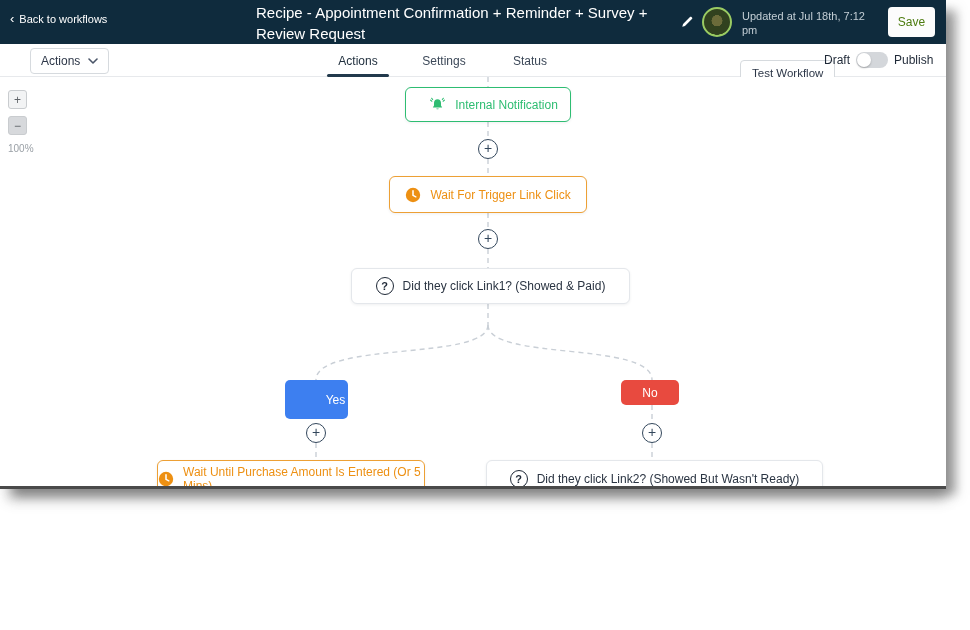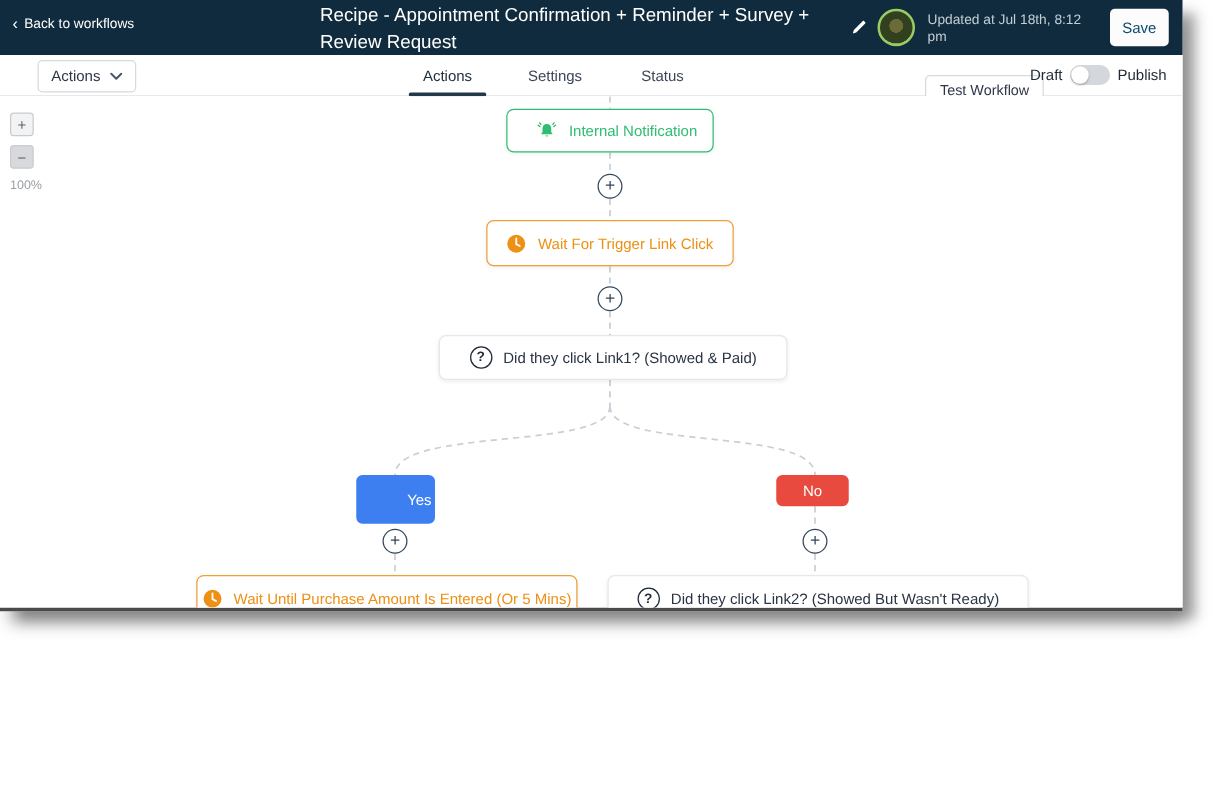--- a/index.html
+++ b/index.html
@@ -17,21 +17,21 @@
   .hdr { position:relative; height:44px; background:#0f2b3d; color:#fff; }
   .back { position:absolute; left:10px; top:13px; font-size:11px; color:#fff; display:flex; align-items:center; gap:5px; cursor:pointer; }
   .back .chev { font-size:13px; line-height:1; margin-top:-1px; }
   .wtitle { position:absolute; left:256px; top:2px; width:434px; font-size:15px; line-height:21px; color:#fff; font-weight:400; }
   .pencil { position:absolute; left:680px; top:15px; width:14px; height:14px; cursor:pointer; }
   .avatar { position:absolute; left:702px; top:7px; width:30px; height:30px; border-radius:50%;
             background:radial-gradient(circle at 50% 45%, #6b6b3a 0 28%, #31411f 29% 72%, #8fc558 73% 100%);
             border:2px solid #9acb63; }
   .updated { position:absolute; left:742px; top:9px; width:140px; font-size:11px; line-height:14px; color:#c3ced5; }
   .savebtn { position:absolute; right:11px; top:7px; width:47px; height:30px; background:#fcfcfc; border:none; border-radius:4px;
-             color:#0c4a6e; font-size:12px; font-family:"Liberation Sans", sans-serif; cursor:pointer; }
+             color:#4d7c0f; font-size:12px; font-family:"Liberation Sans", sans-serif; cursor:pointer; }
 
   
   .tbar { position:relative; height:33px; background:#ffffff; border-bottom:1px solid #e7e9ec; }
   .dropdown { position:absolute; left:30px; top:4px; height:26px; padding:0 10px; background:#fff; border:1px solid #d6dade; border-radius:4px;
               display:flex; align-items:center; gap:8px; font-size:12px; color:#2d3748; cursor:pointer; }
   .tabs { position:absolute; left:315px; top:0; height:33px; display:flex; }
   .tab { width:86px; height:33px; display:flex; align-items:center; justify-content:center; font-size:12px; color:#3c4858; cursor:pointer; position:relative; }
   .tab.active { color:#22313f; font-weight:500; }
   .tab.active::after { content:""; position:absolute; left:50%; transform:translateX(-50%); bottom:0; width:62px; height:3px; background:#22394c; border-radius:2px; }
   .testbtn { position:absolute; left:740px; top:4px; height:25px; padding:0 11px; background:#fff; border:1px solid #d6dade; border-radius:4px;
@@ -76,21 +76,21 @@
         <span class="chev">‹</span>
         <span>Back to workflows</span>
       </div>
       <div class="wtitle">Recipe - Appointment Confirmation + Reminder + Survey + Review Request</div>
       <div class="pencil">
         <svg class="icon-svg" width="14" height="14" viewBox="0 0 16 16">
           <path d="M2.6 13.4l0.9-3.1 8.2-8.2c0.3-0.3 0.8-0.3 1.1 0l1.1 1.1c0.3 0.3 0.3 0.8 0 1.1l-8.2 8.2-3.1 0.9z" fill="#ffffff"></path>
         </svg>
       </div>
       <div class="avatar"></div>
-      <div class="updated">Updated at Jul 18th, 8:12 pm</div>
+      <div class="updated">Updated at Jul 18th, 7:12 pm</div>
       <button class="savebtn">Save</button>
     </div>
 
     <div class="tbar">
       <div class="dropdown">
         <span>Actions</span>
         <svg class="icon-svg" width="10" height="6" viewBox="0 0 10 6">
           <polyline points="1,1 5,5 9,1" fill="none" stroke="#4a5568" stroke-width="1.6" stroke-linecap="round" stroke-linejoin="round"></polyline>
         </svg>
       </div>
@@ -163,21 +163,21 @@
 
       <div class="branch yes" style="left:285px; top:303px; width:63px; height:39px;padding-left:38px;">
         <span>Yes</span>
       </div>
       <div class="branch no" style="left:621px; top:303px; width:58px; height:25px;">
         <span>No</span>
       </div>
       <div class="pluscircle" style="left:306px; top:346px;">+</div>
       <div class="pluscircle" style="left:642px; top:346px;">+</div>
 
-      <div class="node orange" style="left:157px; top:383px; width:305px; height:37px;">
+      <div class="node orange" style="left:157px; top:383px; width:268px; height:37px;">
         <svg class="icon-svg" width="16" height="16" viewBox="0 0 16 16">
           <circle cx="8" cy="8" r="7.2" fill="#ed9013"></circle>
           <path d="M8 3.8 V8.3 L10.8 9.8" stroke="#ffffff" stroke-width="1.5" fill="none" stroke-linecap="round"></path>
         </svg>
         <span>Wait Until Purchase Amount Is Entered (Or 5 Mins)</span>
       </div>
       <div class="node" style="left:486px; top:383px; width:337px; height:37px;">
         <span class="qicon">?</span>
         <span>Did they click Link2? (Showed But Wasn't Ready)</span>
       </div>

